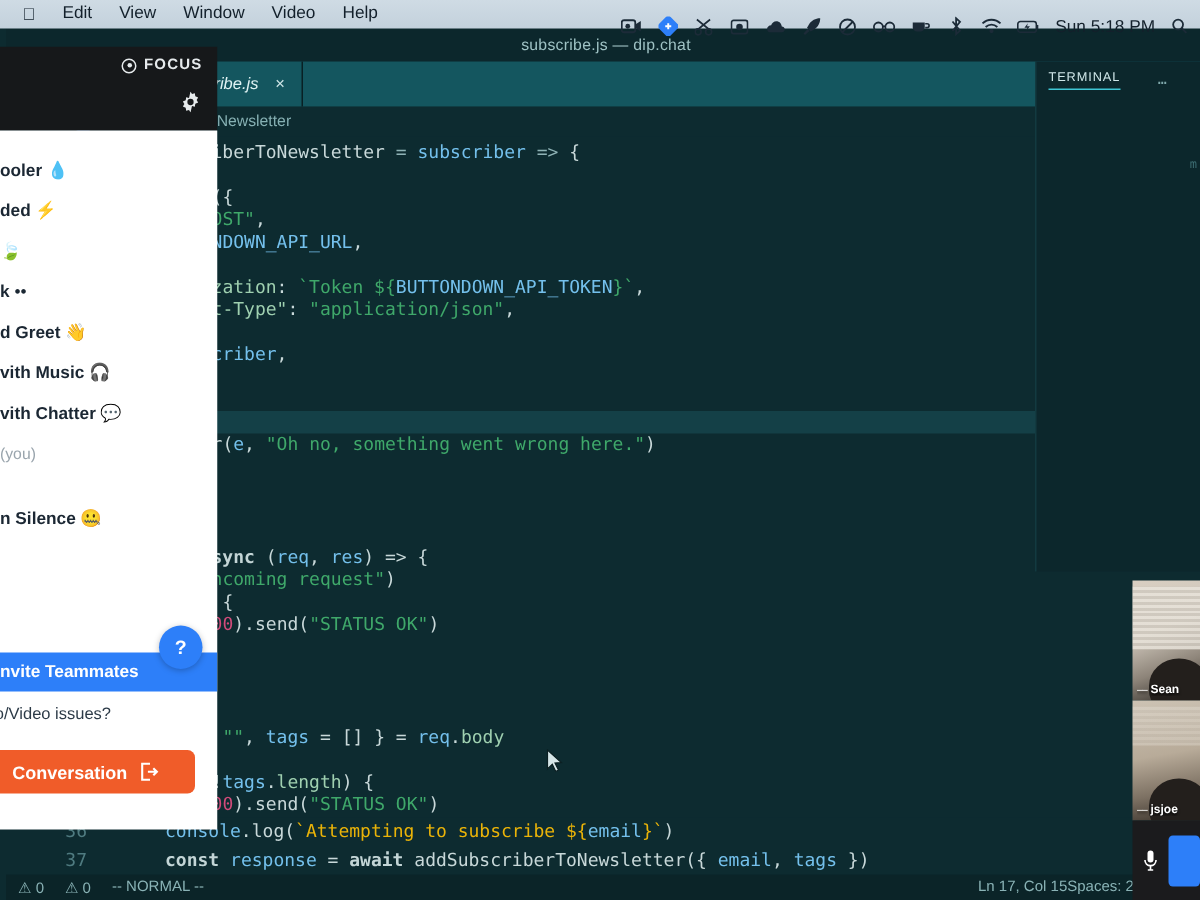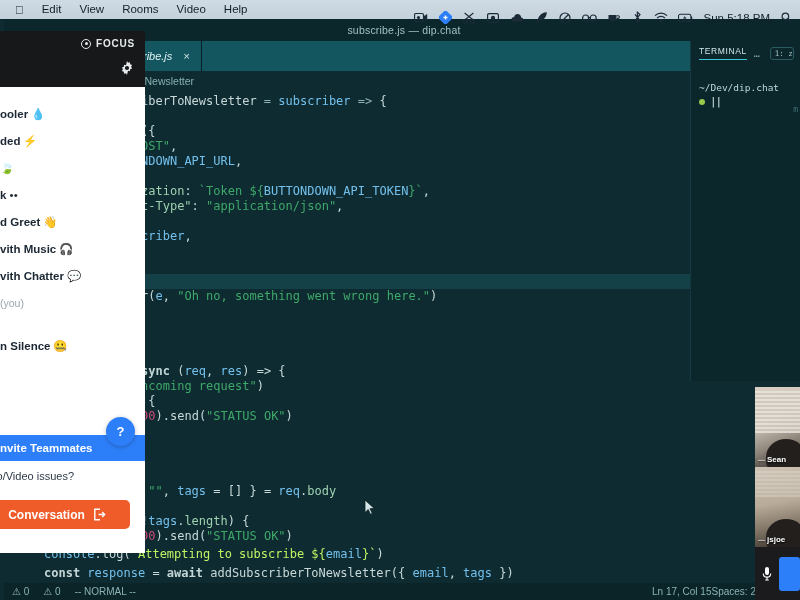--- a/index.html
+++ b/index.html
@@ -79,21 +79,21 @@
   .cline { height: 15px; line-height: 15px; white-space: pre; padding-left: 6px; }
   .cline.hl { background: #144047; }
   .tok-kw   { color: #3fb6c6; }
   .tok-kw2  { color: #c3d5d6; font-weight: bold; }
   .tok-fn   { color: #c8d8d9; }
   .tok-var  { color: #74c0ec; }
   .tok-str  { color: #3fa86a; }
   .tok-prop { color: #9fd0b0; }
   .tok-num  { color: #d14b7a; }
   .tok-pl   { color: #c8d8d9; }
-  .tok-tmpl { color: #bef264; }
+  .tok-tmpl { color: #eab308; }
   .tok-op   { color: #8fb3b6; }
   .cursor-block { display:inline-block; width:7px; height:13px; background:#8fd8e0; vertical-align:-2px; }
 
   .scrollbar {
     position: absolute; right: 2px; top: 60px; width: 7px; height: 100px;
     background: #2a565c; border-radius: 3px;
   }
   .mouse-cursor { position: absolute; left: 360px; top: 408px; z-index: 40; }
 
   
@@ -115,21 +115,21 @@
   }
   .sb-right { margin-left: auto; display: flex; gap: 0; align-items: center; }
   .sb-seg { white-space: nowrap; }
 
   
   .terminal {
     position: absolute; right: 0; top: 41px; width: 110px; height: 340px;
     background: #0c272c; border-left: 1px solid #123a40; z-index: 20;
     font-family: "DejaVu Sans Mono", monospace;
   }
-  .term-head { display: flex; align-items: center; gap: 7px; padding: 5px 6px 0 8px; }
+  .term-head { display: flex; align-items: center; gap: 25px; padding: 5px 6px 0 8px; }
   .term-title {
     font-family: "Liberation Sans", sans-serif; font-size: 8.5px; color: #cfe6e8;
     letter-spacing: .6px; border-bottom: 1px solid #3fc6d4; padding-bottom: 3px;
   }
   .term-dots { color: #7fa8ab; font-size: 10px; letter-spacing: 1px; }
   .term-tabsel {
     margin-left: 2px; font-size: 7.5px; color: #9fc2c4; border: 1px solid #2a5b61;
     border-radius: 3px; padding: 1px 4px; white-space: nowrap; overflow: hidden;
   }
   .term-body { padding: 22px 6px 0 8px; font-size: 9.5px; color: #bcd9db; }
@@ -222,21 +222,21 @@
 </head>
 <body>
 
 <div class="screen">
 
   <div class="menubar">
     <div class="mb-left">
       <span class="mb-apple"></span>
       <span class="mb-item">Edit</span>
       <span class="mb-item">View</span>
-      <span class="mb-item">Rooms</span>
+      <span class="mb-item">Window</span>
       <span class="mb-item">Video</span>
       <span class="mb-item">Help</span>
     </div>
     <div class="mb-right">
       <span class="mb-icon">
         <svg width="14" height="11" viewBox="0 0 14 11">
             <rect x="0.5" y="1.5" width="9" height="8" rx="1.5" fill="none" stroke="#1c2b38" stroke-width="1.2"></rect>
             <circle cx="4.5" cy="5.5" r="1.6" fill="#1c2b38"></circle>
             <path d="M10 4l3.2-2v7L10 7z" fill="#1c2b38"></path>
           </svg>
@@ -401,20 +401,24 @@
         <div class="scrollbar"></div>
       </div>
       <div class="mouse-cursor">
         <svg width="12" height="17" viewBox="0 0 12 17">
             <path d="M1 1l9.2 8.4-4.2.3 2.3 4.7-1.8.9-2.3-4.8L1 13.6z" fill="#d6e6e8" stroke="#0b1f22" stroke-width=".8"></path>
           </svg>
       </div>
     </div>
 
     <div class="bottomcode">
+      <div class="bgutter">
+        <div>36</div>
+        <div>37</div>
+      </div>
       <div class="blines">
         <div><span class="tok-var">console</span><span class="tok-pl">.</span><span class="tok-fn">log</span><span class="tok-pl">(</span><span class="tok-tmpl">`Attempting to subscribe ${</span><span class="tok-var">email</span><span class="tok-tmpl">}`</span><span class="tok-pl">)</span></div>
         <div><span class="tok-kw2">const</span><span class="tok-pl"> </span><span class="tok-var">response</span><span class="tok-pl"> = </span><span class="tok-kw2">await</span><span class="tok-pl"> </span><span class="tok-fn">addSubscriberToNewsletter</span><span class="tok-pl">({ </span><span class="tok-var">email</span><span class="tok-pl">, </span><span class="tok-var">tags</span><span class="tok-pl"> })</span></div>
       </div>
     </div>
 
     <div class="statusbar">
       <span class="sb-seg">⚠ <span>0</span></span>
       <span class="sb-seg">⚠ <span>0</span></span>
       <span class="sb-seg">-- NORMAL --</span>
@@ -426,27 +430,20 @@
       </span>
     </div>
   </div>
 
   <div class="terminal">
     <div class="term-head">
       <span class="term-title">TERMINAL</span>
       <span class="term-dots">…</span>
       <span class="term-tabsel">1: zs</span>
     </div>
-    <div class="term-body">
-      <div class="term-path">~/Dev/dip.chat</div>
-      <div class="term-promptrow">
-        <span class="term-dot"></span>
-        <span class="term-bars">||</span>
-      </div>
-    </div>
     <div class="term-ghost">m</div>
   </div>
 
   <div class="videostack">
     <div class="vtile one">
       <div class="blinds"></div>
       <div class="head"></div>
       <div class="vname">
         <span class="vmute">⎯⎯</span><span>Sean</span>
       </div>

